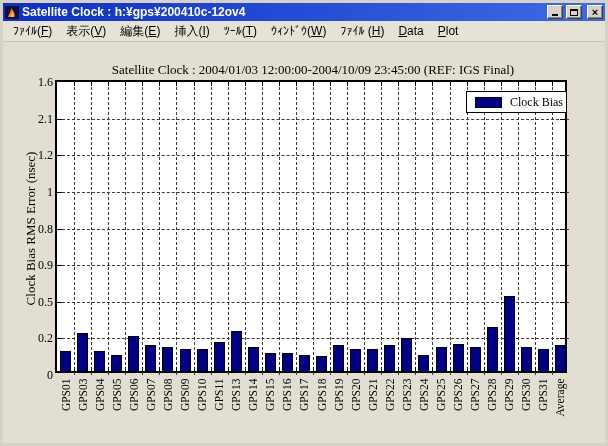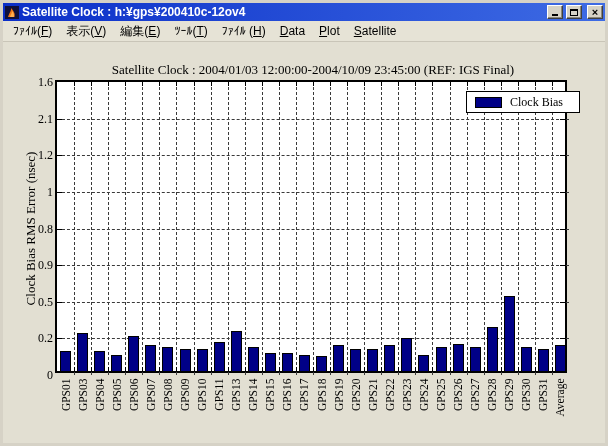--- a/index.html
+++ b/index.html
@@ -61,21 +61,21 @@
   .gridline-v { position:absolute; top:0; height:293px; width:0; border-left:1px dashed #3a3a3a; }
   .tick-top    { position:absolute; top:0;    width:1px; height:4px; background:#000; }
   .tick-bottom { position:absolute; bottom:0; width:1px; height:4px; background:#000; }
   .tick-left   { position:absolute; left:0;   width:5px; height:1px; background:#000; }
   .tick-right  { position:absolute; right:0;  width:5px; height:1px; background:#000; }
   .bar {
     position:absolute; bottom:0; width:11px;
     border:1px solid #000; border-bottom:none; z-index:2;
   }
   .legend {
-    position:absolute; left:463px; top:49px; width:114px; height:22px;
+    position:absolute; left:463px; top:49px; width:101px; height:22px;
     background:#fff; border:1px solid #000; z-index:3;
     display:flex; align-items:center; font-size:12px;
   }
   .legend-swatch { width:27px; height:11px; border:1px solid #000; margin:0 8px 0 8px; }
   .ytick-label {
     position:absolute; width:32px; text-align:right;
     font-size:12px; line-height:14px; height:14px;
   }
   .xtick-label {
     position:absolute; width:44px; height:13px; line-height:13px;
@@ -111,25 +111,26 @@
     </span>
     <span class="tb-btn close">
       <span class="glyph-close">×</span>
     </span>
   </div>
 
   <div class="menubar">
       <span class="menu-item"><span>ﾌｧｲﾙ(</span><span class="accesskey">F</span><span>)</span></span>
       <span class="menu-item"><span>表示(</span><span class="accesskey">V</span><span>)</span></span>
       <span class="menu-item"><span>編集(</span><span class="accesskey">E</span><span>)</span></span>
+      <span class="menu-item"><span>挿入(</span><span class="accesskey">I</span><span>)</span></span>
       <span class="menu-item"><span>ﾂｰﾙ(</span><span class="accesskey">T</span><span>)</span></span>
+      <span class="menu-item"><span>ｳｨﾝﾄﾞｳ(</span><span class="accesskey">W</span><span>)</span></span>
       <span class="menu-item"><span>ﾌｧｲﾙ (</span><span class="accesskey">H</span><span>)</span></span>
       <span class="menu-item"><span></span><span class="accesskey">D</span><span>ata</span></span>
       <span class="menu-item"><span></span><span class="accesskey">P</span><span>lot</span></span>
-      <span class="menu-item"><span></span><span class="accesskey">S</span><span>atellite</span></span>
     </div>
 
   <div class="figure">
     <div class="chart-title">Satellite Clock : 2004/01/03 12:00:00-2004/10/09 23:45:00 (REF: IGS Final)</div>
     <div class="y-axis-label">Clock Bias RMS Error (nsec)</div>
     <div class="plot">
         <div class="gridline-h" style="top: 256px;"></div>
         <div class="tick-left" style="top: 256px;"></div>
         <div class="tick-right" style="top: 256px;"></div>
         <div class="gridline-h" style="top: 220px;"></div>

